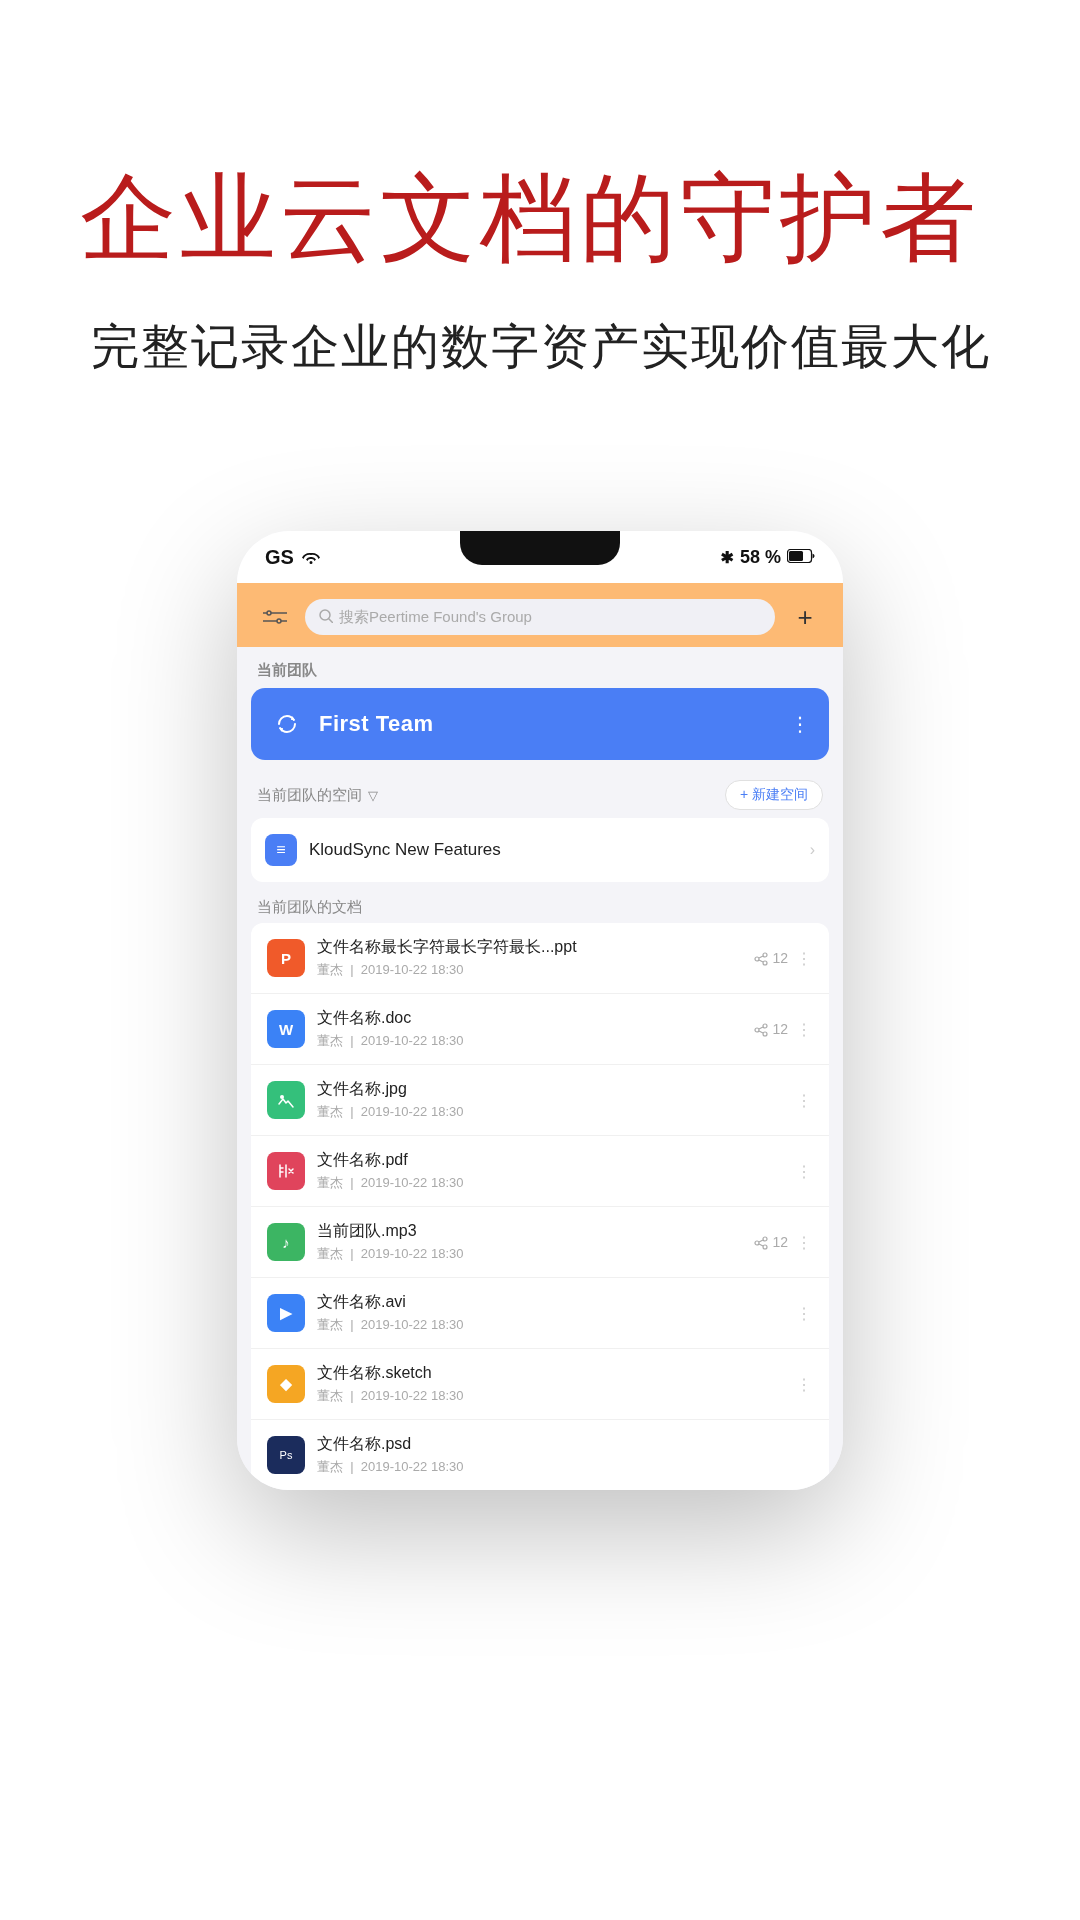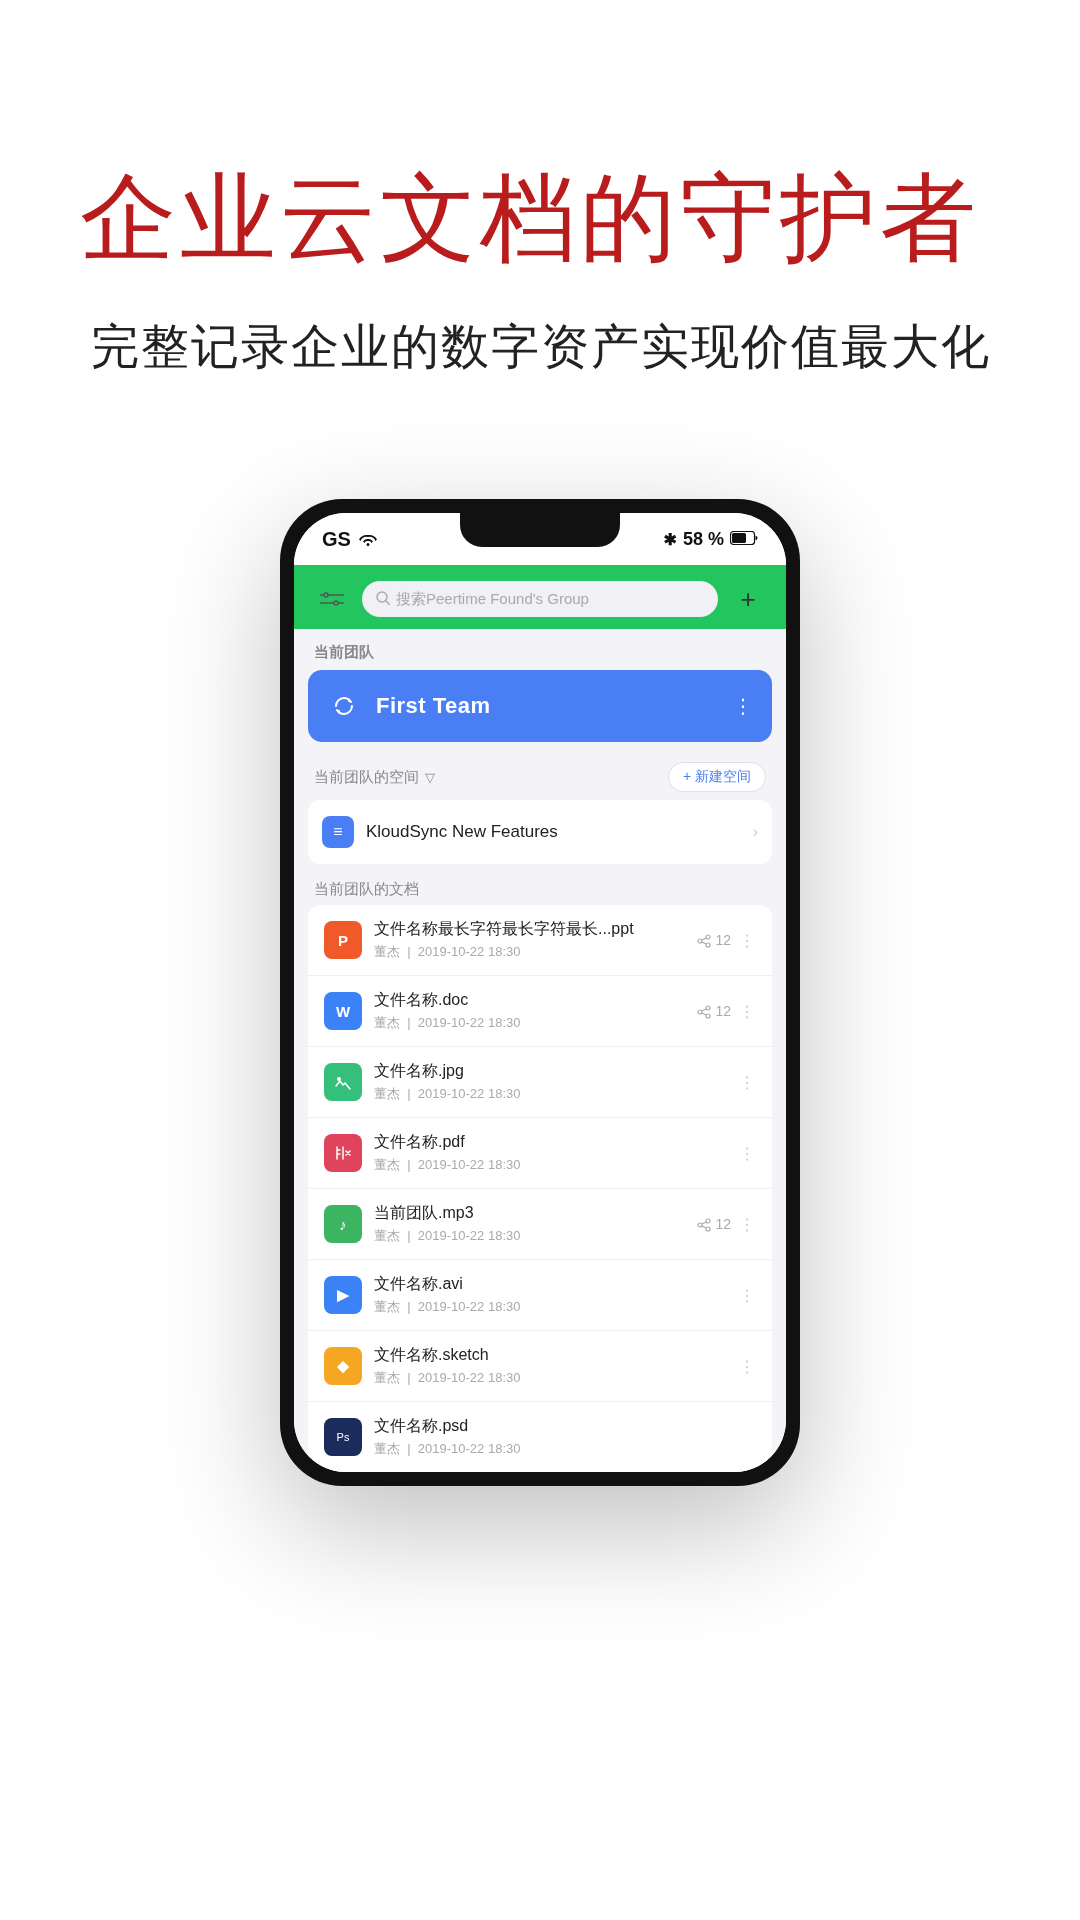--- a/index.html
+++ b/index.html
@@ -44,26 +44,26 @@
       width: 100%;
       display: flex;
       justify-content: center;
       align-items: flex-start;
       margin-top: 60px;
       padding-bottom: 40px;
     }
 
     
     .phone-frame {
-      width: 520px;
+      width: 606px;
       background: #111111;
       border-radius: 62px;
-      padding: 14px;
       box-shadow: 0 40px 120px rgba(0,0,0,0.25);
       position: relative;
+      margin-top: 32px;
     }
 
     .phone-inner {
       background: #f4f4f8;
       border-radius: 52px;
       overflow: hidden;
       position: relative;
     }
 
     
@@ -101,21 +101,21 @@
       font-size: 18px;
       font-weight: 600;
       color: #111;
       display: flex;
       align-items: center;
       gap: 6px;
     }
 
     
     .app-header {
-      background: #22c55e;
+      background: #fdba74;
       padding: 16px 20px 12px 20px;
       display: flex;
       align-items: center;
       gap: 12px;
     }
 
     .app-header-icon {
       width: 36px;
       height: 36px;
       display: flex;

